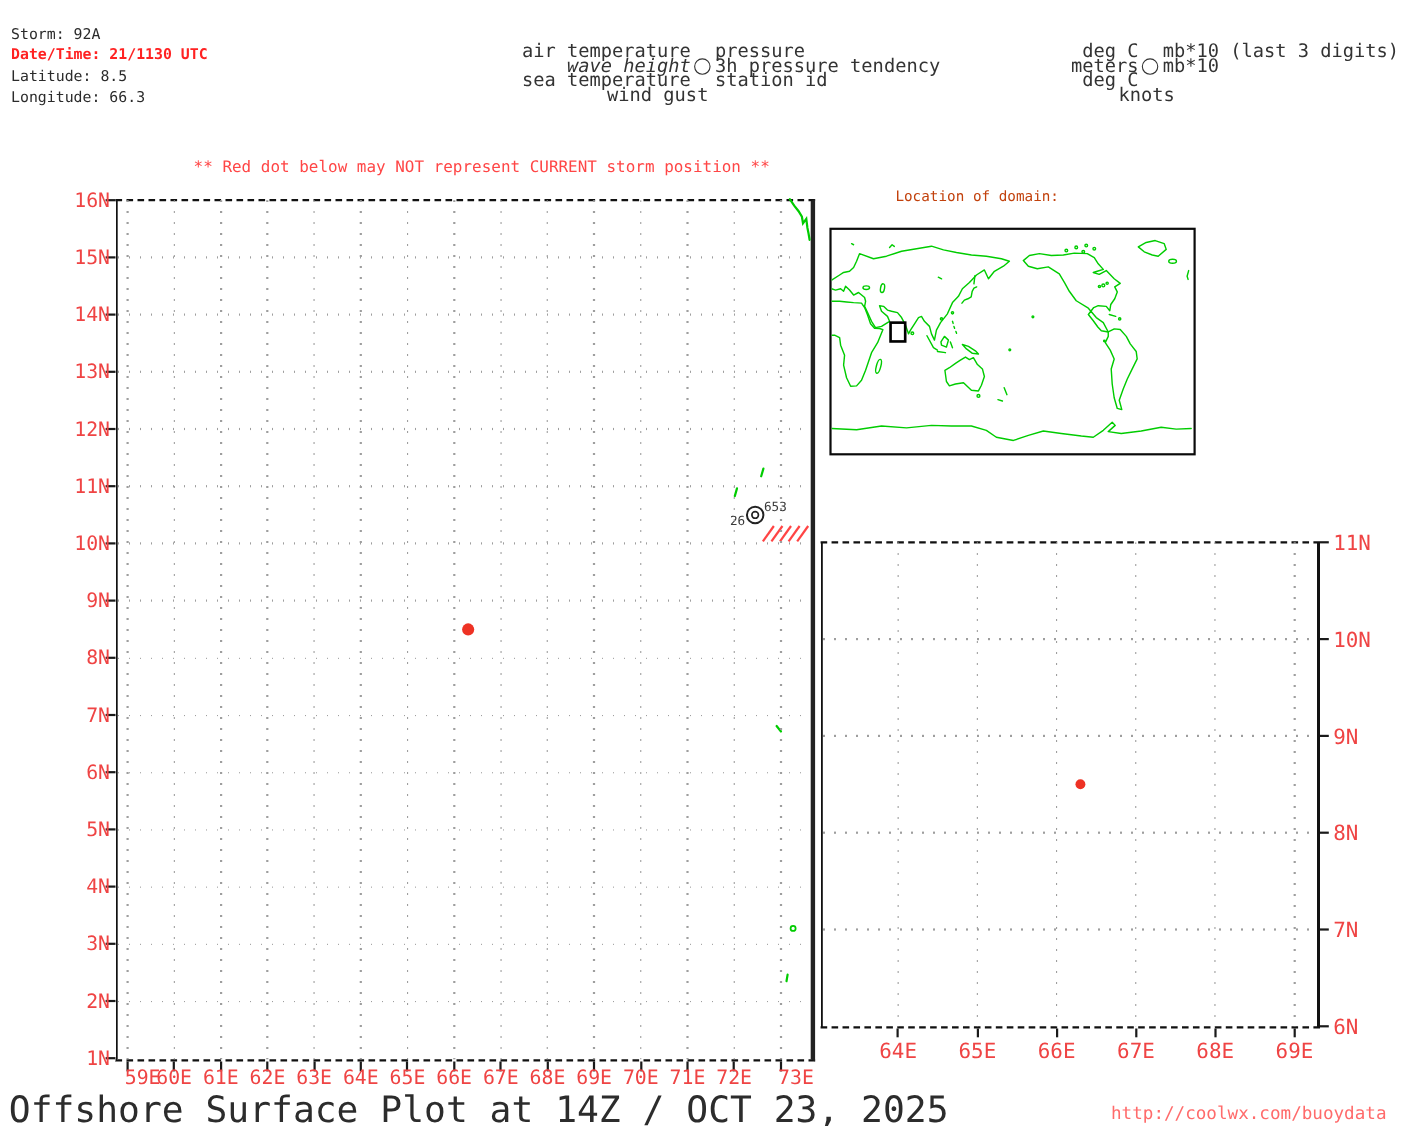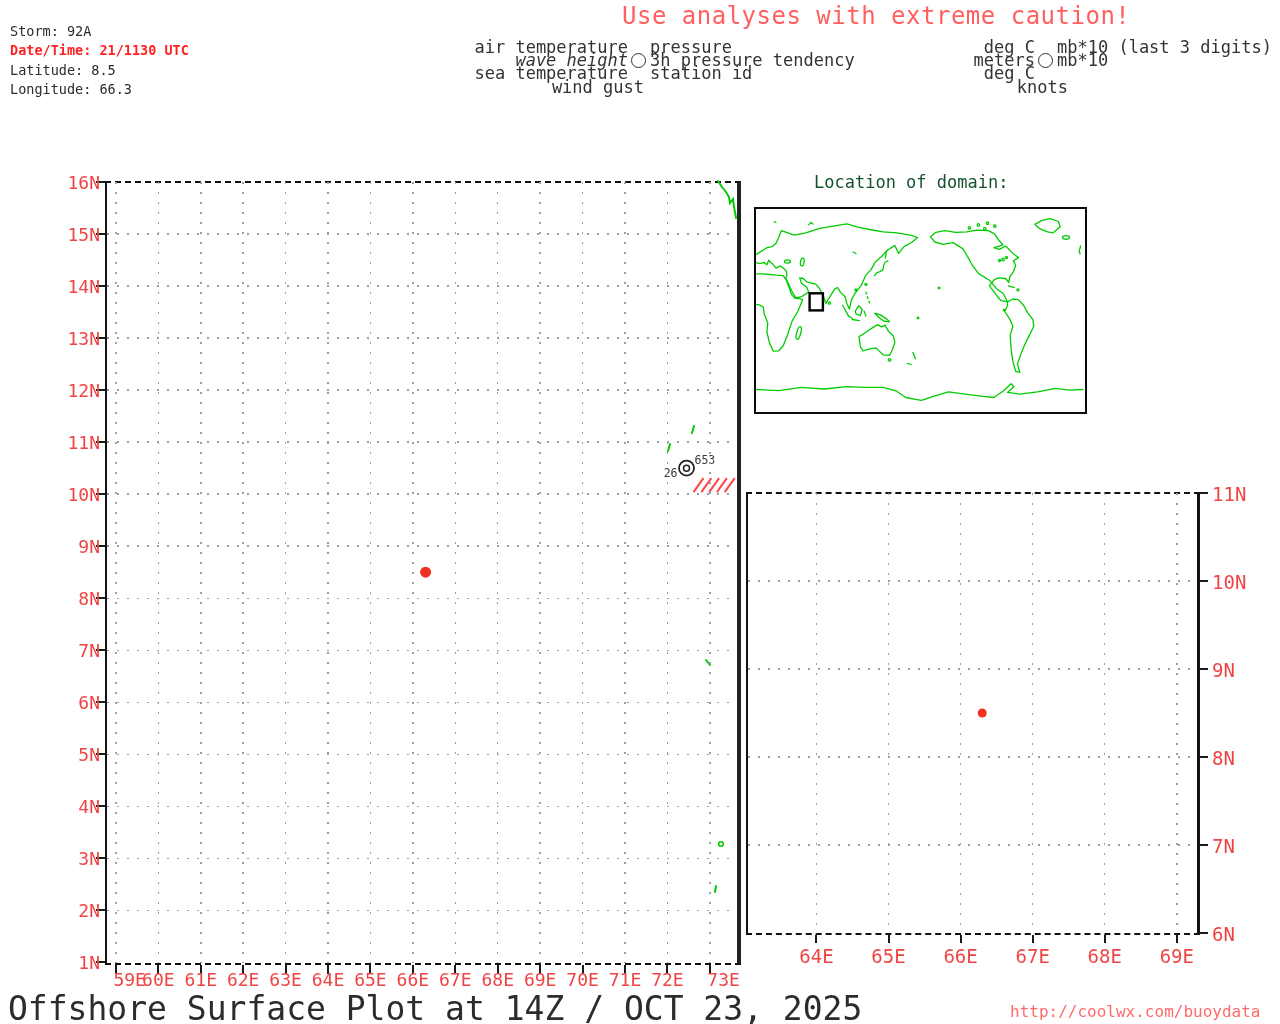--- a/index.html
+++ b/index.html
@@ -13,40 +13,40 @@
   .legend-txt{font-size:17px;line-height:13.5px;color:#333;white-space:pre;}
   .legend-circle{border:1.5px solid #333;border-radius:50%;width:15px;height:15px;box-sizing:border-box;background:#fff;}
   .warning{font-size:14.5px;color:#ff4646;white-space:pre;}
   .plot-box{box-sizing:border-box;background:transparent;}
   .main-box{border-top:2px dashed #111;border-bottom:2px dashed #111;border-left:2px solid #111;border-right:4px solid #222;}
   .zoom-box{border-top:2px dashed #111;border-bottom:2px dashed #111;border-left:2px solid #111;border-right:3px solid #111;}
   .vgrid{width:1.5px;background:repeating-linear-gradient(to bottom,#9e9e9e 0 1.6px,transparent 1.6px 10px);}
   .hgrid{height:1.5px;background:repeating-linear-gradient(to right,#9e9e9e 0 1.6px,transparent 1.6px 10px);}
   .tick{background:#1a1a1a;}
   .axis-label{color:#ef4444;white-space:pre;}
-  .map-title{font-size:17px;color:#14532d;white-space:pre;}
+  .map-title{font-size:13px;color:#c2410c;white-space:pre;}
   .map-box{border:2px solid #0a0a0a;box-sizing:border-box;background:#fff;}
   .footer-title{font-size:33px;line-height:34px;color:#2c2c2c;white-space:pre;letter-spacing:0px;}
   .footer-url{font-size:16px;color:#ff6b6b;white-space:pre;cursor:pointer;}
   svg{display:block;}
   .overlay{pointer-events:none;}
 </style>
 </head>
 <body>
 
 <div class="page">
 
   <div class="abs" id="storm-info" style="left:10px;top:3px;"></div>
 
-  <div class="abs caution" style="left:622px;top:2px;">Use analyses with extreme caution!</div>
 
   <div class="abs" id="station-legend"></div>
 
   <div class="abs" id="units-legend"></div>
 
+  <div class="abs warning" style="left:176px;top:144px;">** Red dot below may NOT represent CURRENT storm position **</div>
 
   <div class="abs plot-box main-box" style="left:105px;top:181px;width:636px;height:784px;"></div>
 
   <div class="abs plot-box zoom-box" style="left:746px;top:492px;width:454px;height:443px;"></div>
 
   <div class="abs map-title" style="left:814px;top:172px;">Location of domain:</div>
   <div class="abs map-box" style="left:754px;top:207px;width:333px;height:207px;">
     <svg id="world-svg" width="329" height="203" viewBox="0 0 329 203" preserveAspectRatio="none">
       <g stroke="#00cc00" stroke-width="1.3" fill="none" stroke-linejoin="round" stroke-linecap="round">
         <polyline points="0,45.6 7.3,41 10.9,38.7 16.3,37.6 20,34.2 22.7,28.5 25.4,21.6 38.1,26.2 49.9,23.9 63.6,19.4 77.2,17.1 90.8,14.8 101.7,18.2 113.5,20.5 127.1,22.8 140.7,23.9 154.4,26.2 161.6,28.5 156.2,33 148,37.6 142.6,44.4 138.9,36.4 131.7,41 125.3,47.8 118.9,53.5 115.3,60.4 109.9,66.1 105.3,76.3 99,84.3 95.3,91.1 93.5,100.2 90.8,94.5 89,87.7 84.4,83.1 81.7,78.6 79,79.7 75.4,85.4 71.7,91.1 69.9,94.5 67.2,86.6 63.6,79.7 59.9,75.2 54.5,74 50.8,72.9 47.2,69.5 43.6,68.9 45.4,74 50.8,78.6 52.7,83.1 45.4,87.7 39.9,88.8 36.3,83.1 32.7,75.2 30,69.5 30.9,64.9 30,61.5 24.5,56.9 20,59.2 16.3,54.7 12.7,51.2 10.9,55.8 8.2,53.5 3.6,54.7 0,53.5"></polyline>

